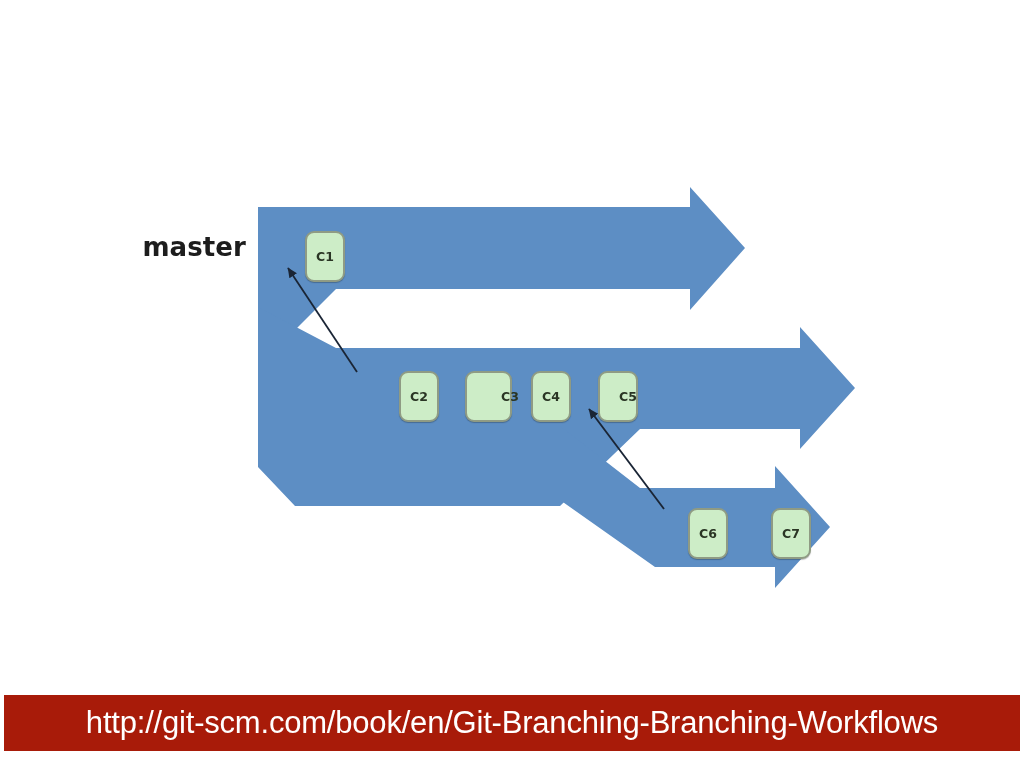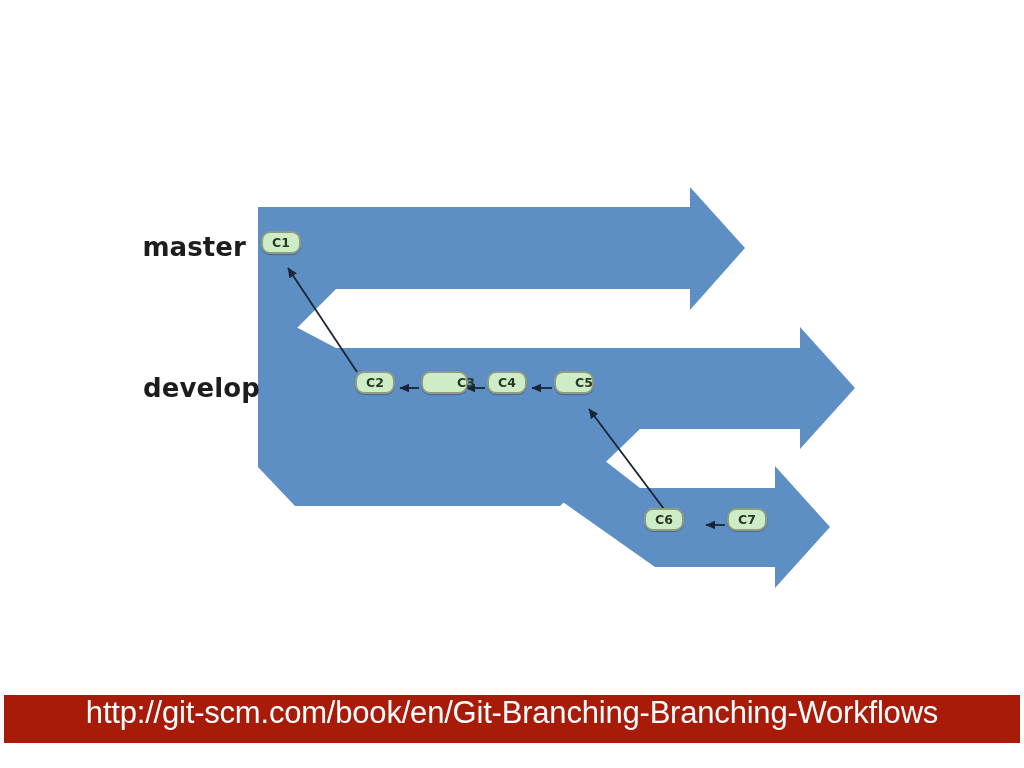--- a/index.html
+++ b/index.html
@@ -39,51 +39,52 @@
     text-align: right;
     line-height: 1;
   }
   #label-master { left: 60px; top: 234px; width: 186px; }
   #label-develop { left: 60px; top: 375px; width: 200px; }
   #label-topic   { left: 60px; top: 517px; width: 174px; }
 
   .commit-node {
     position: absolute;
     width: 40px;
-    height: 23px;
+    height: 51px;
     box-sizing: border-box;
     background: #cdedc7;
     border: 2.5px solid #8f9b84;
     border-radius: 9px;
     display: flex;
     align-items: center;
     justify-content: center;
     font-family: "DejaVu Sans", sans-serif;
     font-size: 12.5px;
     font-weight: 700;
     color: #2a3524;
     box-shadow: 0 1px 1px rgba(0,0,0,0.25);
+    margin-left: 44px;
   }
   #node-c1 { left: 261px; top: 231px; }
   #node-c2 { left: 355px; top: 371px; }
   #node-c3 { left: 421px; top: 371px; padding-left: 43px; }
   #node-c4 { left: 487px; top: 371px; }
   #node-c5 { left: 554px; top: 371px; padding-left: 20px; }
   #node-c6 { left: 644px; top: 508px; }
   #node-c7 { left: 727px; top: 508px; }
 
   #url-banner {
     position: absolute;
     left: 4px;
     top: 695px;
     width: 1016px;
-    height: 48px;
+    height: 56px;
     background: #a81b09;
     display: flex;
-    align-items: flex-start;
+    align-items: center;
     justify-content: center;
   }
   #url-text {
     font-family: "Liberation Sans", sans-serif;
     font-size: 31px;
     font-weight: 400;
     color: #ffffff;
     white-space: nowrap;
     letter-spacing: -0.2px;
   }
@@ -115,21 +116,20 @@
 
     <line x1="552" y1="388" x2="532" y2="388" stroke="#1a2535" stroke-width="1.8" marker-end="url(#arrowhead)"></line>
 
     <line x1="664" y1="509" x2="589" y2="409" stroke="#1a2535" stroke-width="1.8" marker-end="url(#arrowhead)"></line>
 
     <line x1="725" y1="525" x2="706" y2="525" stroke="#1a2535" stroke-width="1.8" marker-end="url(#arrowhead)"></line>
   </svg>
 
   <div class="branch-label" id="label-master">master</div>
 
-  <div class="branch-label" id="label-develop">develop</div>
 
 
   <div class="commit-node" id="node-c1">C1</div>
 
   <div class="commit-node" id="node-c2">C2</div>
 
   <div class="commit-node" id="node-c3">C3</div>
 
   <div class="commit-node" id="node-c4">C4</div>
 

